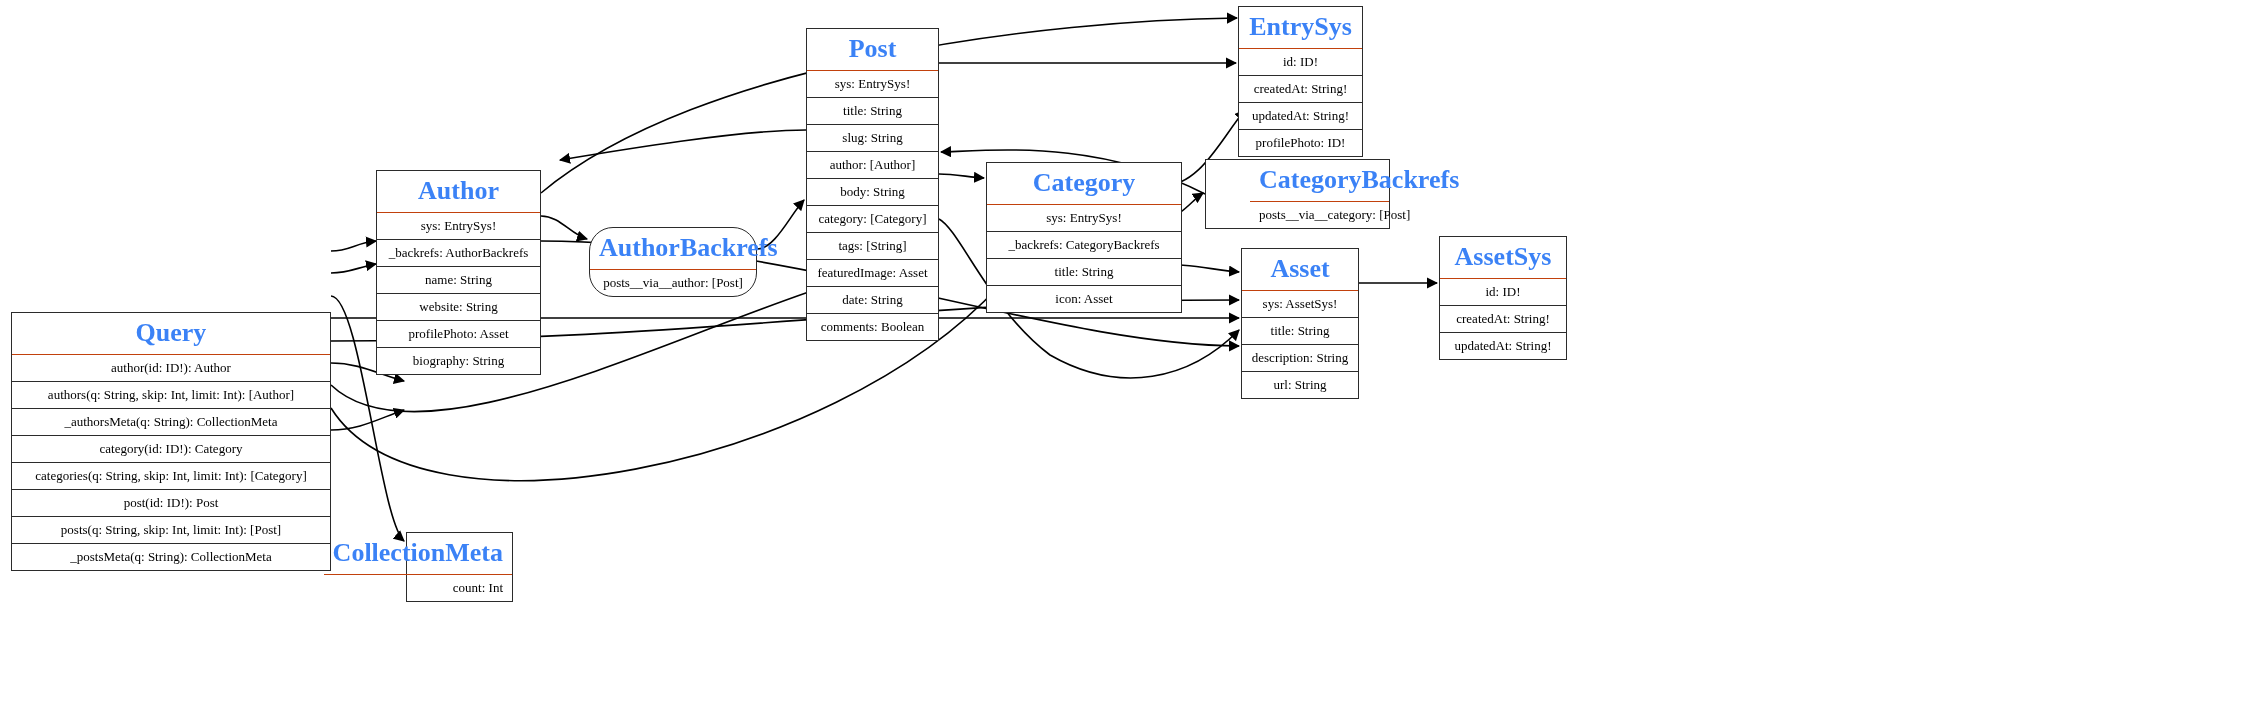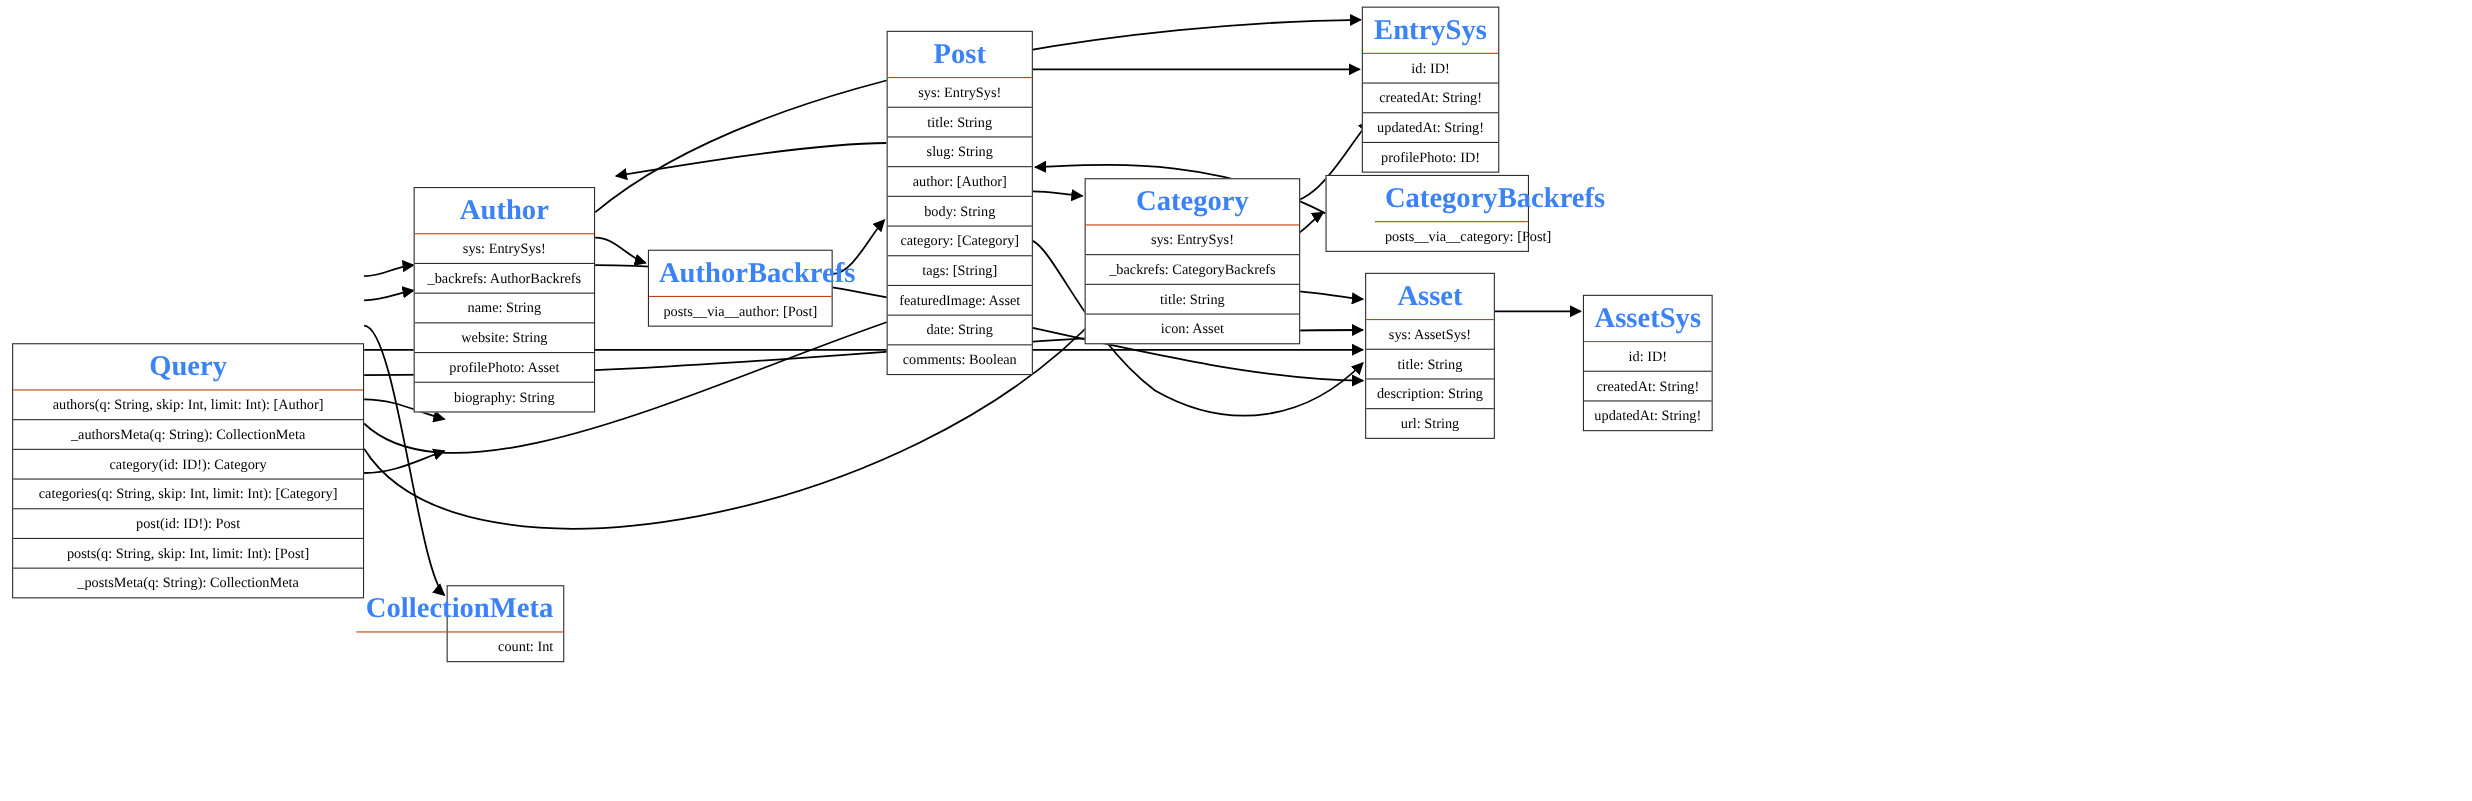--- a/index.html
+++ b/index.html
@@ -90,38 +90,39 @@
         <path d="M1162,219 C1180,219 1192,200 1203,193" marker-end="url(#arrow)"></path>
         <path d="M1162,264 C1190,264 1215,270 1239,272" marker-end="url(#arrow)"></path>
         <path d="M1205,194 C1100,140 1000,150 941,152" marker-end="url(#arrow)"></path>
         <path d="M1359,283 C1390,283 1410,283 1437,283" marker-end="url(#arrow)"></path>
       </g>
   </svg>
 
   <div id="node-layer">
       <div class="node" style="left: 11px; top: 312px; width: 320px;">
         <div class="node-title">Query</div>
+        <div class="node-field">author(id: ID!): Author</div>
         <div class="node-field">authors(q: String, skip: Int, limit: Int): [Author]</div>
         <div class="node-field">_authorsMeta(q: String): CollectionMeta</div>
         <div class="node-field">category(id: ID!): Category</div>
         <div class="node-field">categories(q: String, skip: Int, limit: Int): [Category]</div>
         <div class="node-field">post(id: ID!): Post</div>
         <div class="node-field">posts(q: String, skip: Int, limit: Int): [Post]</div>
         <div class="node-field">_postsMeta(q: String): CollectionMeta</div>
       </div>
       <div class="node" style="left: 376px; top: 170px; width: 165px;">
         <div class="node-title">Author</div>
         <div class="node-field">sys: EntrySys!</div>
         <div class="node-field">_backrefs: AuthorBackrefs</div>
         <div class="node-field">name: String</div>
         <div class="node-field">website: String</div>
         <div class="node-field">profilePhoto: Asset</div>
         <div class="node-field">biography: String</div>
       </div>
-      <div class="node" style="left: 589px; top: 227px; width: 168px;">
+      <div class="node" style="left: 589px; top: 227px; width: 168px; border-radius: 24px;">
         <div class="node-title">AuthorBackrefs</div>
         <div class="node-field">posts__via__author: [Post]</div>
       </div>
       <div class="node" style="left: 406px; top: 532px; width: 107px; align-items: flex-end;">
         <div class="node-title">CollectionMeta</div>
         <div class="node-field">count: Int</div>
       </div>
       <div class="node" style="left: 806px; top: 28px; width: 133px;">
         <div class="node-title">Post</div>
         <div class="node-field">sys: EntrySys!</div>
@@ -153,21 +154,21 @@
         <div class="node-title">CategoryBackrefs</div>
         <div class="node-field">posts__via__category: [Post]</div>
       </div>
       <div class="node" style="left: 1241px; top: 248px; width: 118px;">
         <div class="node-title">Asset</div>
         <div class="node-field">sys: AssetSys!</div>
         <div class="node-field">title: String</div>
         <div class="node-field">description: String</div>
         <div class="node-field">url: String</div>
       </div>
-      <div class="node" style="left: 1439px; top: 236px; width: 118px; margin-top: 32px;">
+      <div class="node" style="left: 1439px; top: 236px; width: 128px;">
         <div class="node-title">AssetSys</div>
         <div class="node-field">id: ID!</div>
         <div class="node-field">createdAt: String!</div>
         <div class="node-field">updatedAt: String!</div>
       </div>
     </div>
 
 </div>
 
 </body></html>

